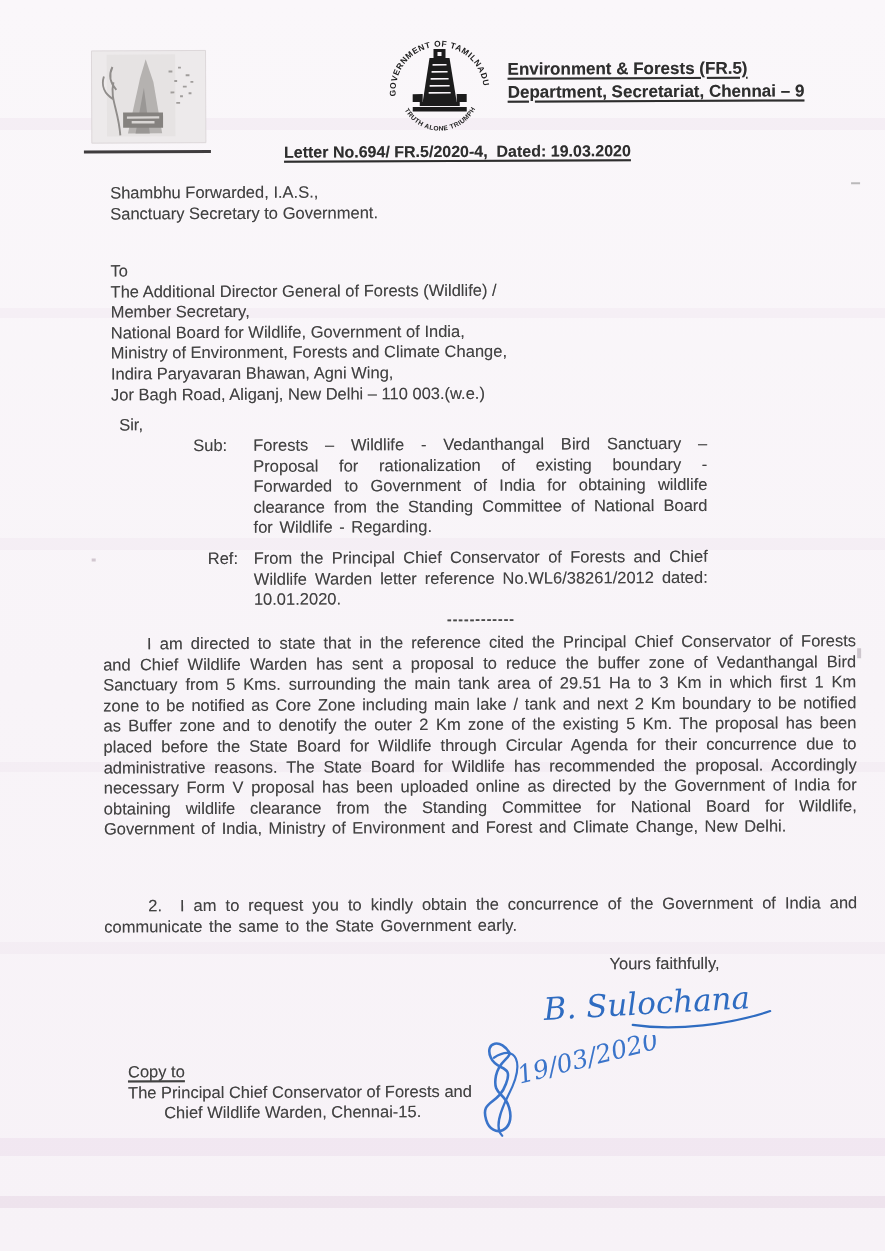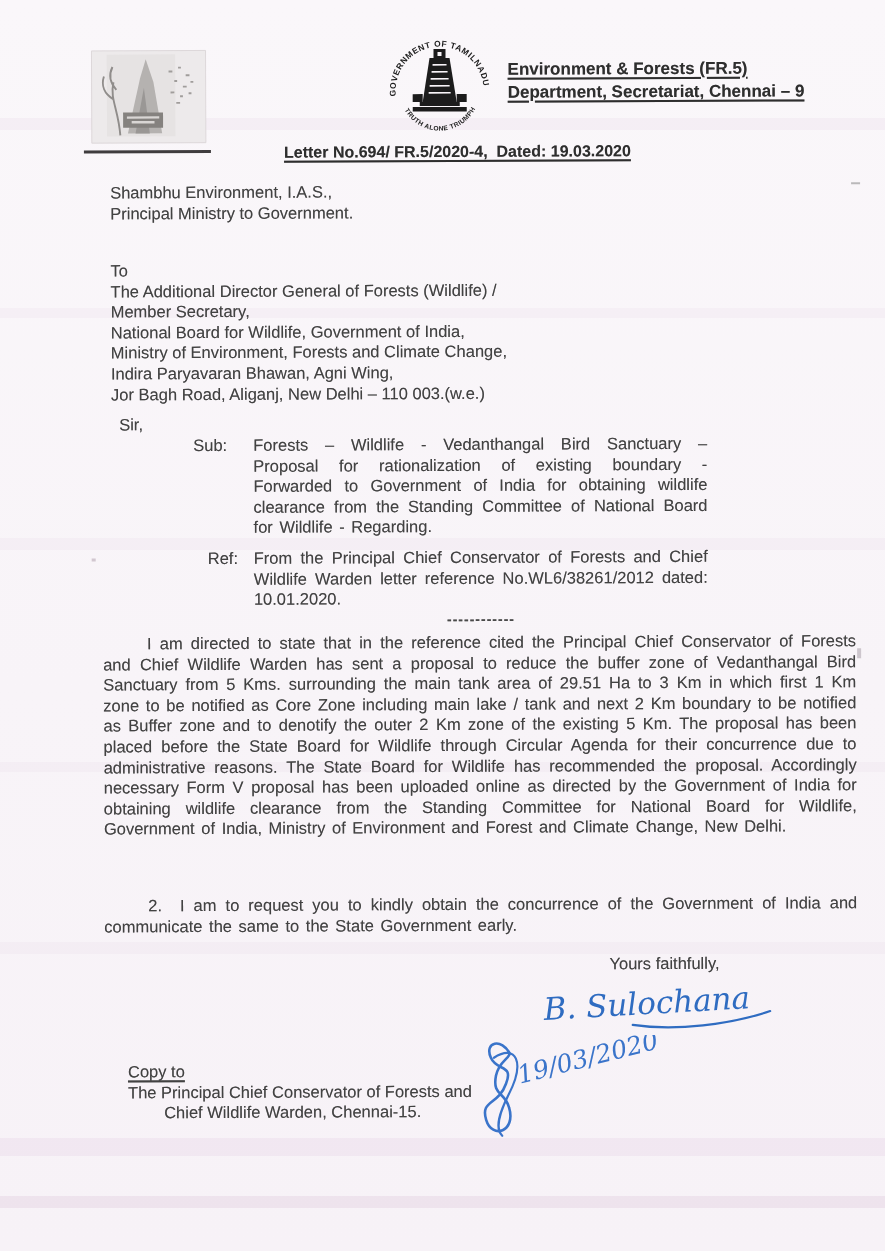--- a/index.html
+++ b/index.html
@@ -93,22 +93,22 @@
   <div class="txt dept" style="left:510px;top:58px;">
     <div class="ul nowrap">Environment &amp; Forests (FR.5)</div>
     <div class="ul nowrap">Department, Secretariat, Chennai – 9</div>
   </div>
 
   <div class="txt letterline" style="left:17px;top:142px;width:885px;">
     <span class="ul pre">Letter No.694/ FR.5/2020-4,  Dated: 19.03.2020</span>
   </div>
 
   <div class="txt" style="left:112px;top:181px;">
-    <div class="nowrap">Shambhu Environment, I.A.S.,</div>
-    <div class="nowrap">Principal Ministry to Government.</div>
+    <div class="nowrap">Shambhu Forwarded, I.A.S.,</div>
+    <div class="nowrap">Sanctuary Secretary to Government.</div>
   </div>
 
   <div class="txt" style="left:112px;top:259px;">
     <div class="nowrap">To</div>
     <div class="nowrap">The Additional Director General of Forests (Wildlife) /</div>
     <div class="nowrap">Member Secretary,</div>
     <div class="nowrap">National Board for Wildlife, Government of India,</div>
     <div class="nowrap">Ministry of Environment, Forests and Climate Change,</div>
     <div class="nowrap">Indira Paryavaran Bhawan, Agni Wing,</div>
     <div class="nowrap">Jor Bagh Road, Aliganj, New Delhi – 110 003.(w.e.)</div>

